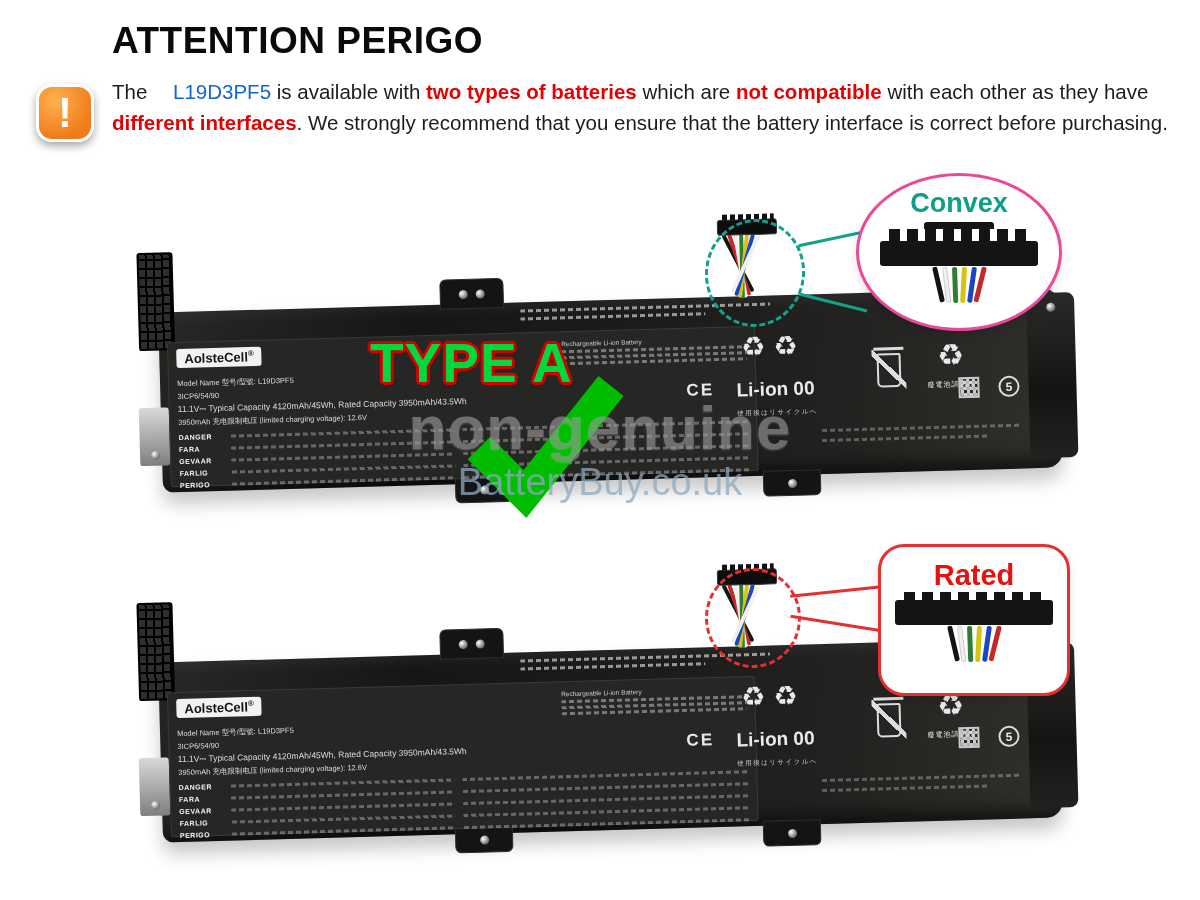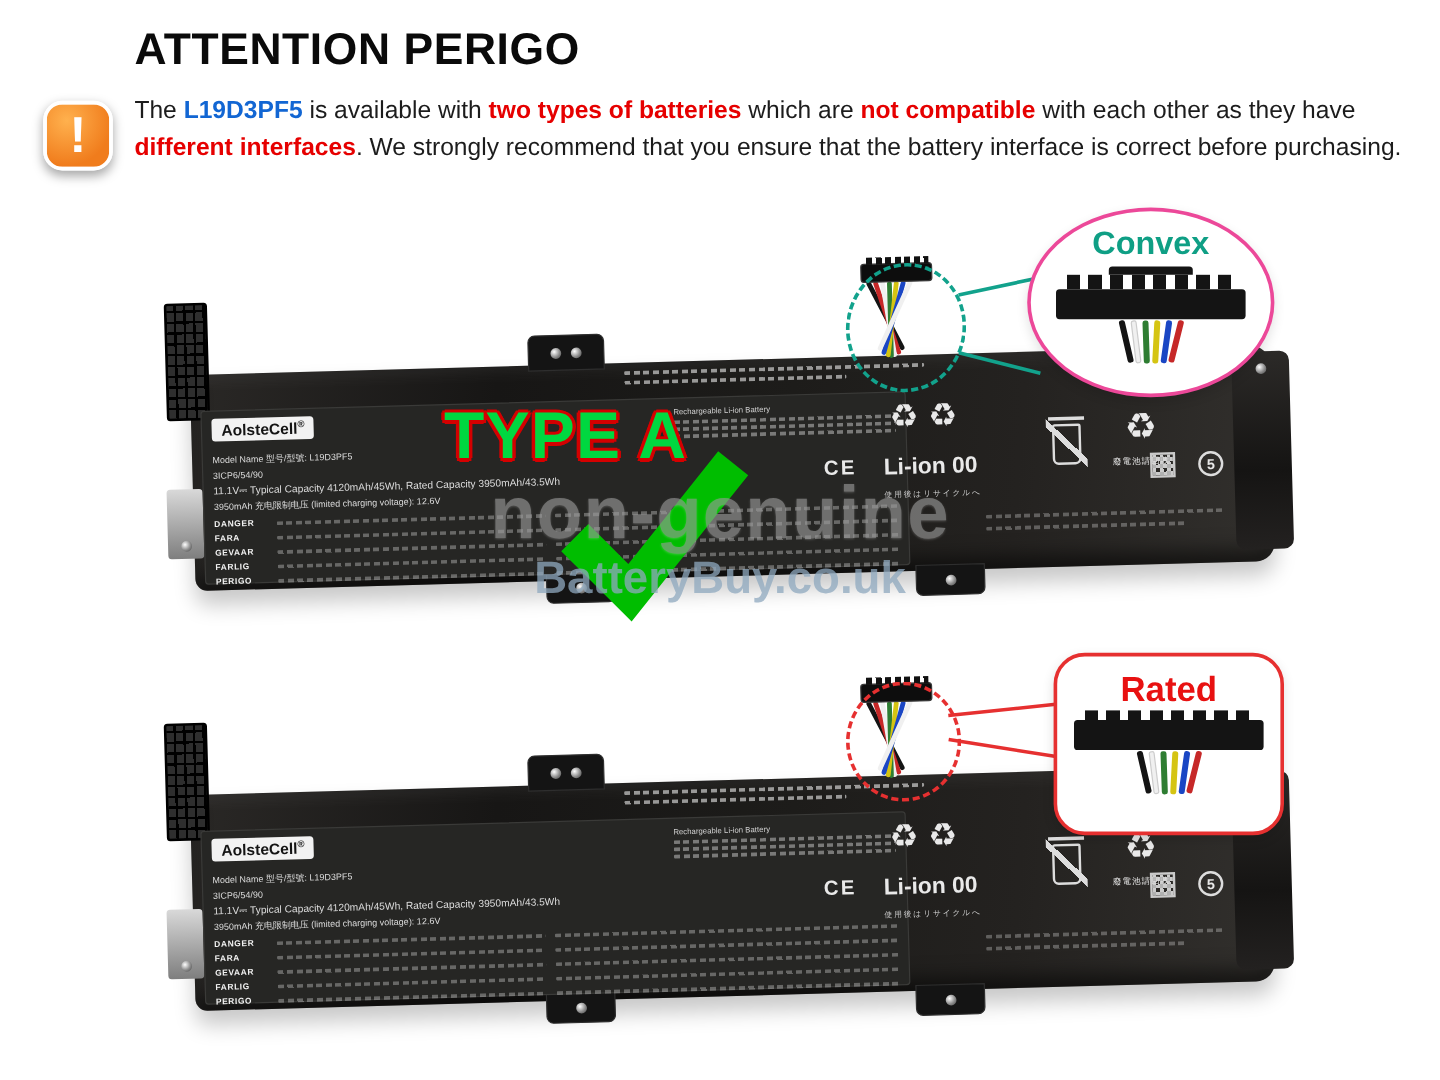--- a/index.html
+++ b/index.html
@@ -17,21 +17,21 @@
     color:#fff; font-size:42px; font-weight:900; line-height:1;
   }
   .page-title{
     position:absolute; left:112px; top:20px; font-size:37px; font-weight:800;
     color:#0a0a0a; letter-spacing:.5px;
   }
   .intro{
     position:absolute; left:112px; top:76px; width:1080px;
     font-size:20.5px; line-height:31px; color:#1c1c1c;
   }
-  .c-blue{ color:#1266d3; font-weight:700; }
+  .c-blue{ color:#1266d3; font-weight:400;margin-left:20px; }
   .c-red{ color:#e60000; font-weight:700; }
 
   
   .block{ position:absolute; left:130px; width:1010px; }
   .block-a{ top:235px; height:305px; }
   .block-b{ top:560px; height:335px; }
 
   .battery{ position:absolute; left:0; width:960px; height:280px; transform:rotate(-1.6deg); z-index:1; }
   .block-a .battery{ top:0; }
   .block-b .battery{ top:25px; }
@@ -183,21 +183,21 @@
   .type-b-text{ left:252px; top:128px; color:#ee0000;
     text-shadow:3px 0 0 #fff,-3px 0 0 #fff,0 3px 0 #fff,0 -3px 0 #fff,
                 2px 2px 0 #fff,-2px 2px 0 #fff,2px -2px 0 #fff,-2px -2px 0 #fff,6px 6px 8px rgba(0,0,0,.45); }
   .check{ position:absolute; left:335px; top:135px; z-index:9; }
 
   
   .wm1{ position:absolute; top:392px; left:0; width:1200px; text-align:center; z-index:20;
         font-size:62px; font-weight:700; color:#9c9c9c; opacity:.62; letter-spacing:1px;
         text-shadow:0 1px 2px rgba(255,255,255,.35); pointer-events:none; }
   .wm2{ position:absolute; top:461px; left:0; width:1200px; text-align:center; z-index:20;
-        font-size:38px; font-weight:700; color:#8fa9bf; opacity:.75; pointer-events:none; }
+        font-size:38px; font-weight:400; color:#8fa9bf; opacity:.75; pointer-events:none; }
 </style>
 </head>
 <body>
 
 <div class="canvas">
 
   <div class="warn-icon">
       <span>!</span>
     </div>
   <h1 class="page-title">ATTENTION PERIGO</h1>

